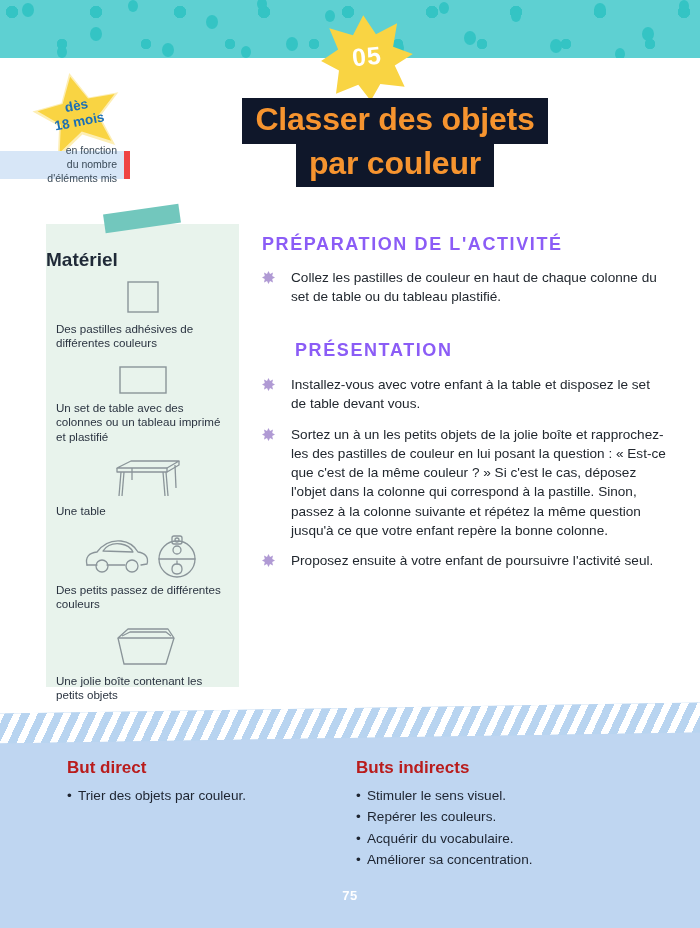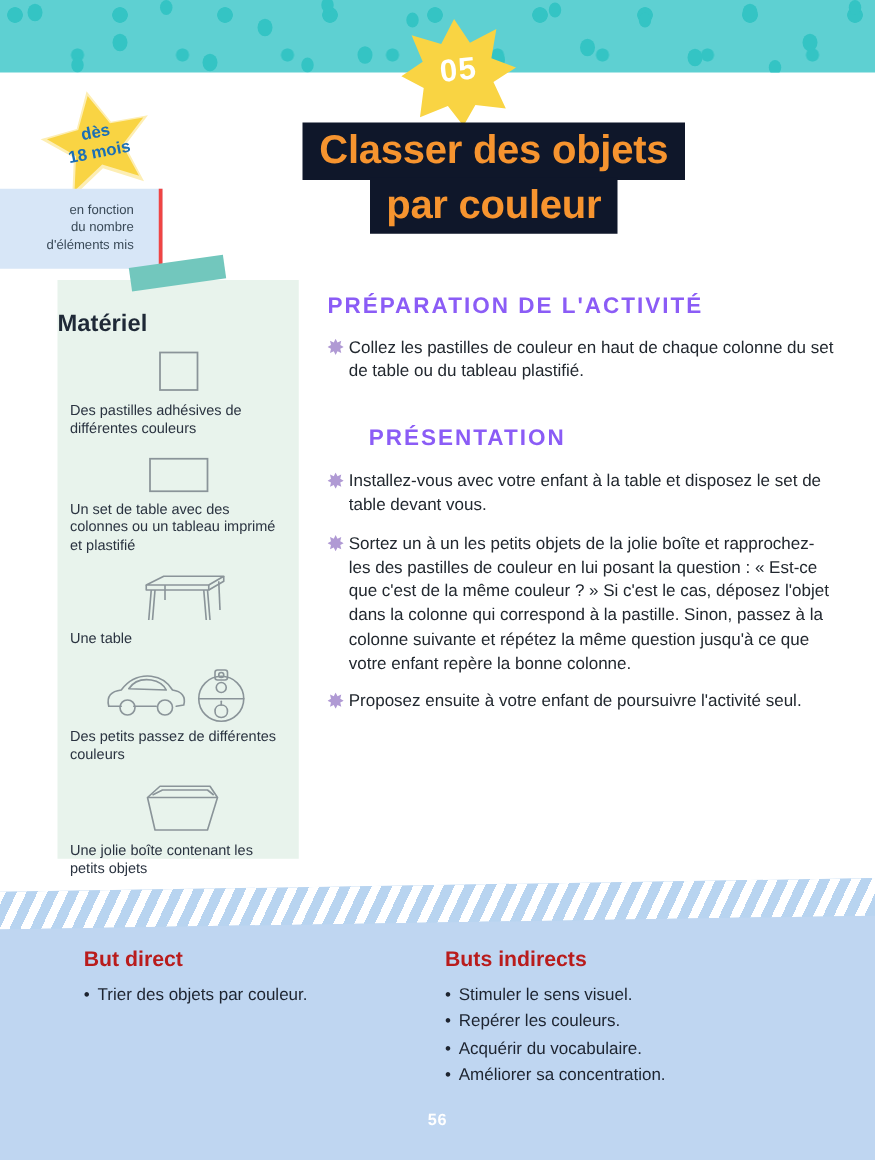--- a/index.html
+++ b/index.html
@@ -40,25 +40,25 @@
   .age-star svg{display:block;width:96px;height:92px;}
   .age-star .agetxt{
     position:absolute;left:0;top:0;width:96px;height:92px;
     display:flex;flex-direction:column;align-items:center;justify-content:center;
     color:#1b6fb5;font-weight:bold;font-size:13.5px;line-height:1.22;
     transform:rotate(-11deg);
   }
 
   
   .blue-tab{
-    position:absolute;left:0;top:151px;width:130px;height:64px;
-    background:#d7e6f7;border-right:3px solid #ef4444;
+    position:absolute;left:0;top:151px;width:130px;height:28px;
+    background:#d7e6f7;border-right:6px solid #ef4444;
     box-sizing:border-box;
     display:flex;flex-direction:column;align-items:flex-end;justify-content:center;
-    padding-right:20px;
+    padding-right:7px;
     color:#3a4a58;font-size:10.5px;line-height:1.32;text-align:right;
   }
 
   
   .title-wrap{
     position:absolute;left:205px;top:98px;width:380px;
     text-align:center;
   }
   .title-line{
     display:inline-block;
@@ -95,21 +95,21 @@
 
   
   .sec-head{
     position:absolute;color:#8b5cf6;font-weight:bold;
     letter-spacing:1.6px;font-size:18px;
   }
   #h-prep{left:262px;top:234px;}
   #h-pres{left:295px;top:340px;}
 
   .blk{position:absolute;left:262px;width:406px;}
-  .li{display:flex;margin-bottom:11px;}
+  .li{display:flex;margin-bottom:11px;gap:12px;}
   .li .bul{flex:0 0 auto;width:17px;padding-top:3px;}
   .li .bul svg{display:block;}
   .li .txt{
     color:#22282f;font-size:13.6px;line-height:1.42;
   }
 
   
   .stripes{
     position:absolute;left:-8px;top:708px;width:716px;height:30px;
     background:#b8d4f0;
@@ -348,13 +348,13 @@
   <div class="goal-li">
     <span class="gb">•</span>
     <span>Acquérir du vocabulaire.</span>
   </div>
   <div class="goal-li">
     <span class="gb">•</span>
     <span>Améliorer sa concentration.</span>
   </div>
 </div>
 
-<div class="pgnum">56</div>
+<div class="pgnum">75</div>
 
 </body></html>

